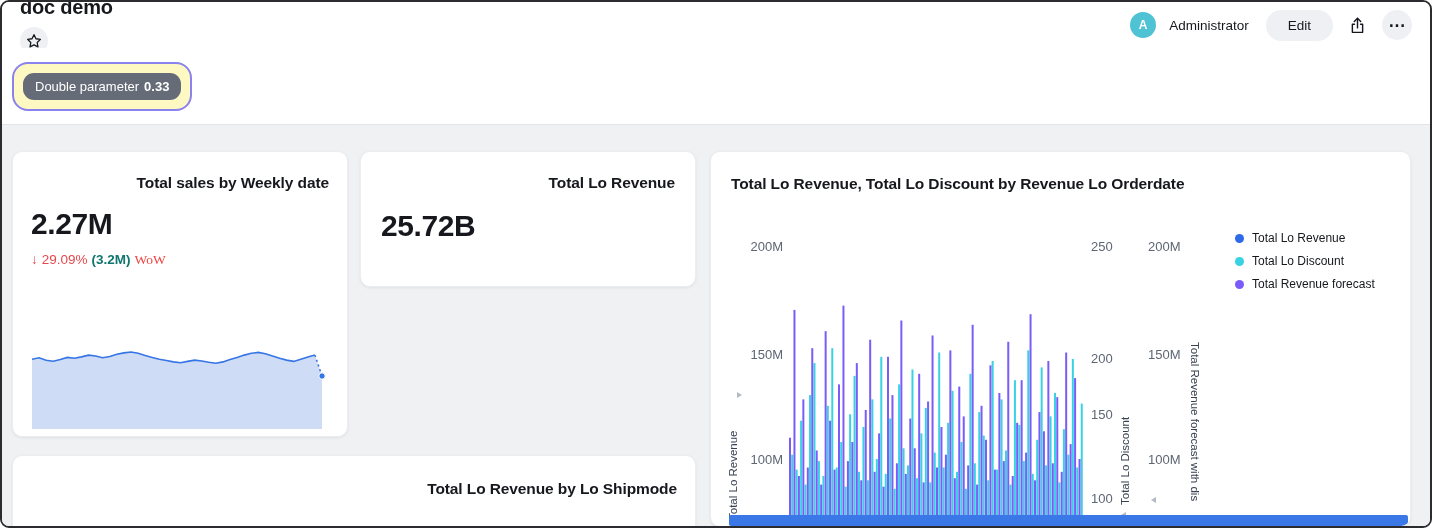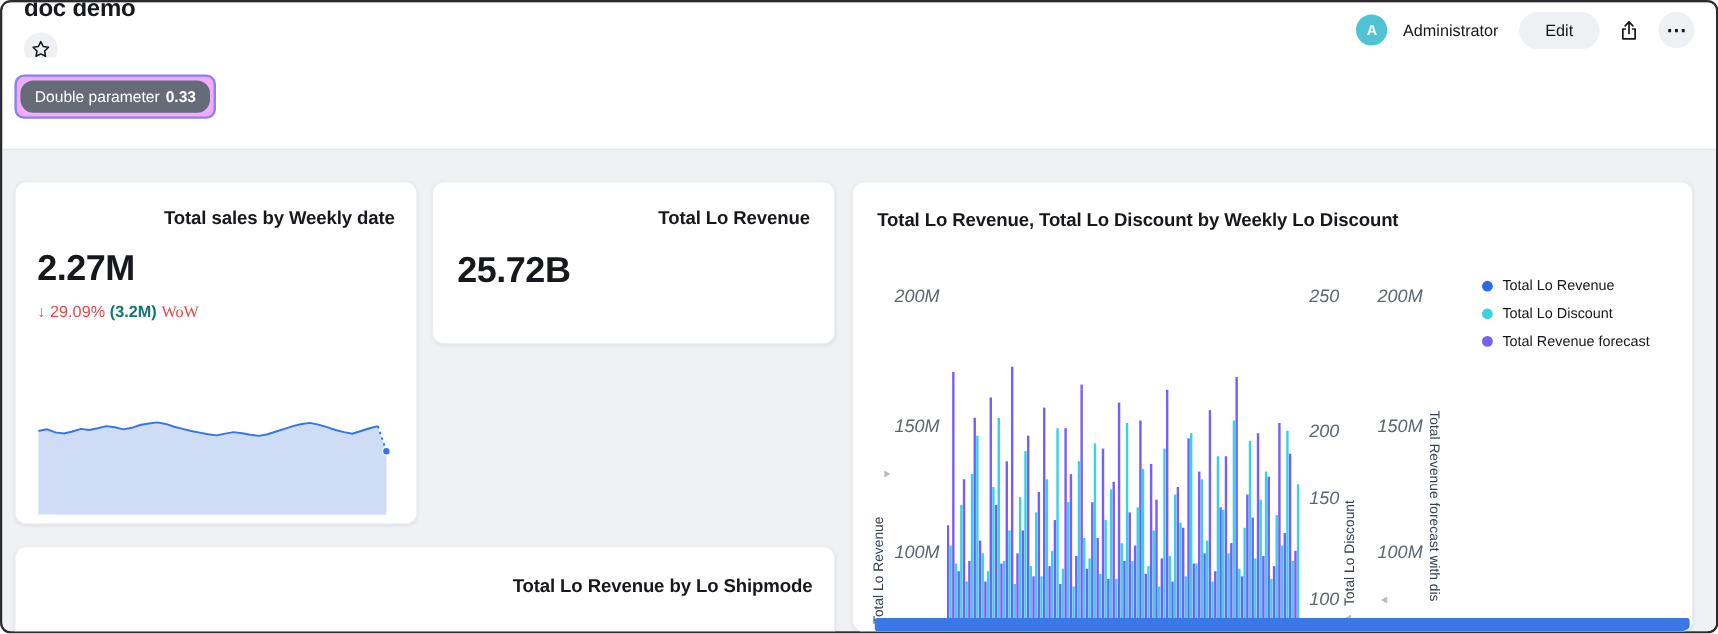--- a/index.html
+++ b/index.html
@@ -40,22 +40,22 @@
     padding:8px 22px; font-size:13.5px; color:#16181d; cursor:pointer;
     font-family:"Liberation Sans",sans-serif;
   }
   .icon-only { border:none; background:transparent; cursor:pointer; padding:2px; display:flex; }
   .more-btn { width:30px; height:30px; font-size:17px; line-height:1; font-weight:700; }
 
   
   .param-row { position:absolute; top:46px; left:0; right:0; height:76px; background:#fff; }
   .param-chip-ring {
     position:absolute; left:10px; top:14px;
-    background:#f0abfc; border:2px solid #8a82ee; border-radius:8px;
-    padding:3px; cursor:pointer; display:inline-block;
+    background:#fef9c3; border:2px solid #8a82ee; border-radius:16px;
+    padding:9px; cursor:pointer; display:inline-block;
   }
   .param-chip {
     display:inline-flex; align-items:center; gap:5px;
     background:#656c77; color:#fff; border-radius:11px;
     padding:6px 12px; font-size:13px; white-space:nowrap;
   }
   .param-chip b { font-weight:700; }
 
   
   .canvas {
@@ -78,21 +78,21 @@
   .delta-gray { color:#ef4444;font-family:Liberation Serif, serif; }
   .spark { position:absolute; left:18px; bottom:7px; width:302px; height:82px; }
 
   
   .kpi2 { left:358px; top:26px; width:336px; height:136px; padding:22px 20px; }
   .kpi2 .kpi-value { margin-top:17px; }
 
   
   .chart-card { left:708px; top:26px; width:701px; height:376px; overflow:hidden; }
   .chart-card h2 { position:absolute; left:20px; top:23px; }
-  .tick { position:absolute; font-size:15px; color:#5d6673;font-style:italic; }
+  .tick { position:absolute; font-size:13px; color:#5d6673; }
   .t-right { width:44px; text-align:right; }
   .vaxis {
     position:absolute; writing-mode:vertical-rl; transform:rotate(180deg);
     font-size:11.5px; color:#374151; white-space:nowrap;
   }
   .vaxis-down {
     position:absolute; writing-mode:vertical-rl;
     font-size:11.5px; color:#374151; white-space:nowrap; overflow:hidden;
   }
   .legend { position:absolute; left:524px; top:79px; }
@@ -168,21 +168,21 @@
           <circle cx="291" cy="29" r="3.2" fill="#3575e5" stroke="#fff" stroke-width="1"></circle>
         </svg>
     </section>
 
     <section class="card kpi2">
       <h2>Total Lo Revenue</h2>
       <div class="kpi-value">25.72B</div>
     </section>
 
     <section class="card chart-card">
-      <h2>Total Lo Revenue, Total Lo Discount by Weekly Lo Discount</h2>
+      <h2>Total Lo Revenue, Total Lo Discount by Revenue Lo Orderdate</h2>
 
       <span class="tick t-right" style="left:28px; top:87px;">200M</span>
       <span class="tick t-right" style="left:28px; top:195px;">150M</span>
       <span class="tick t-right" style="left:28px; top:300px;">100M</span>
       <span class="vaxis" style="left:16px; top:253px; height:115px;">Total Lo Revenue</span>
       <span class="tri tri-right" style="left:26px; top:240px;"></span>
 
       <span class="tick" style="left:380px; top:87px;">250</span>
       <span class="tick" style="left:380px; top:171px;margin-top:28px;">200</span>
       <span class="tick" style="left:380px; top:255px;">150</span>

